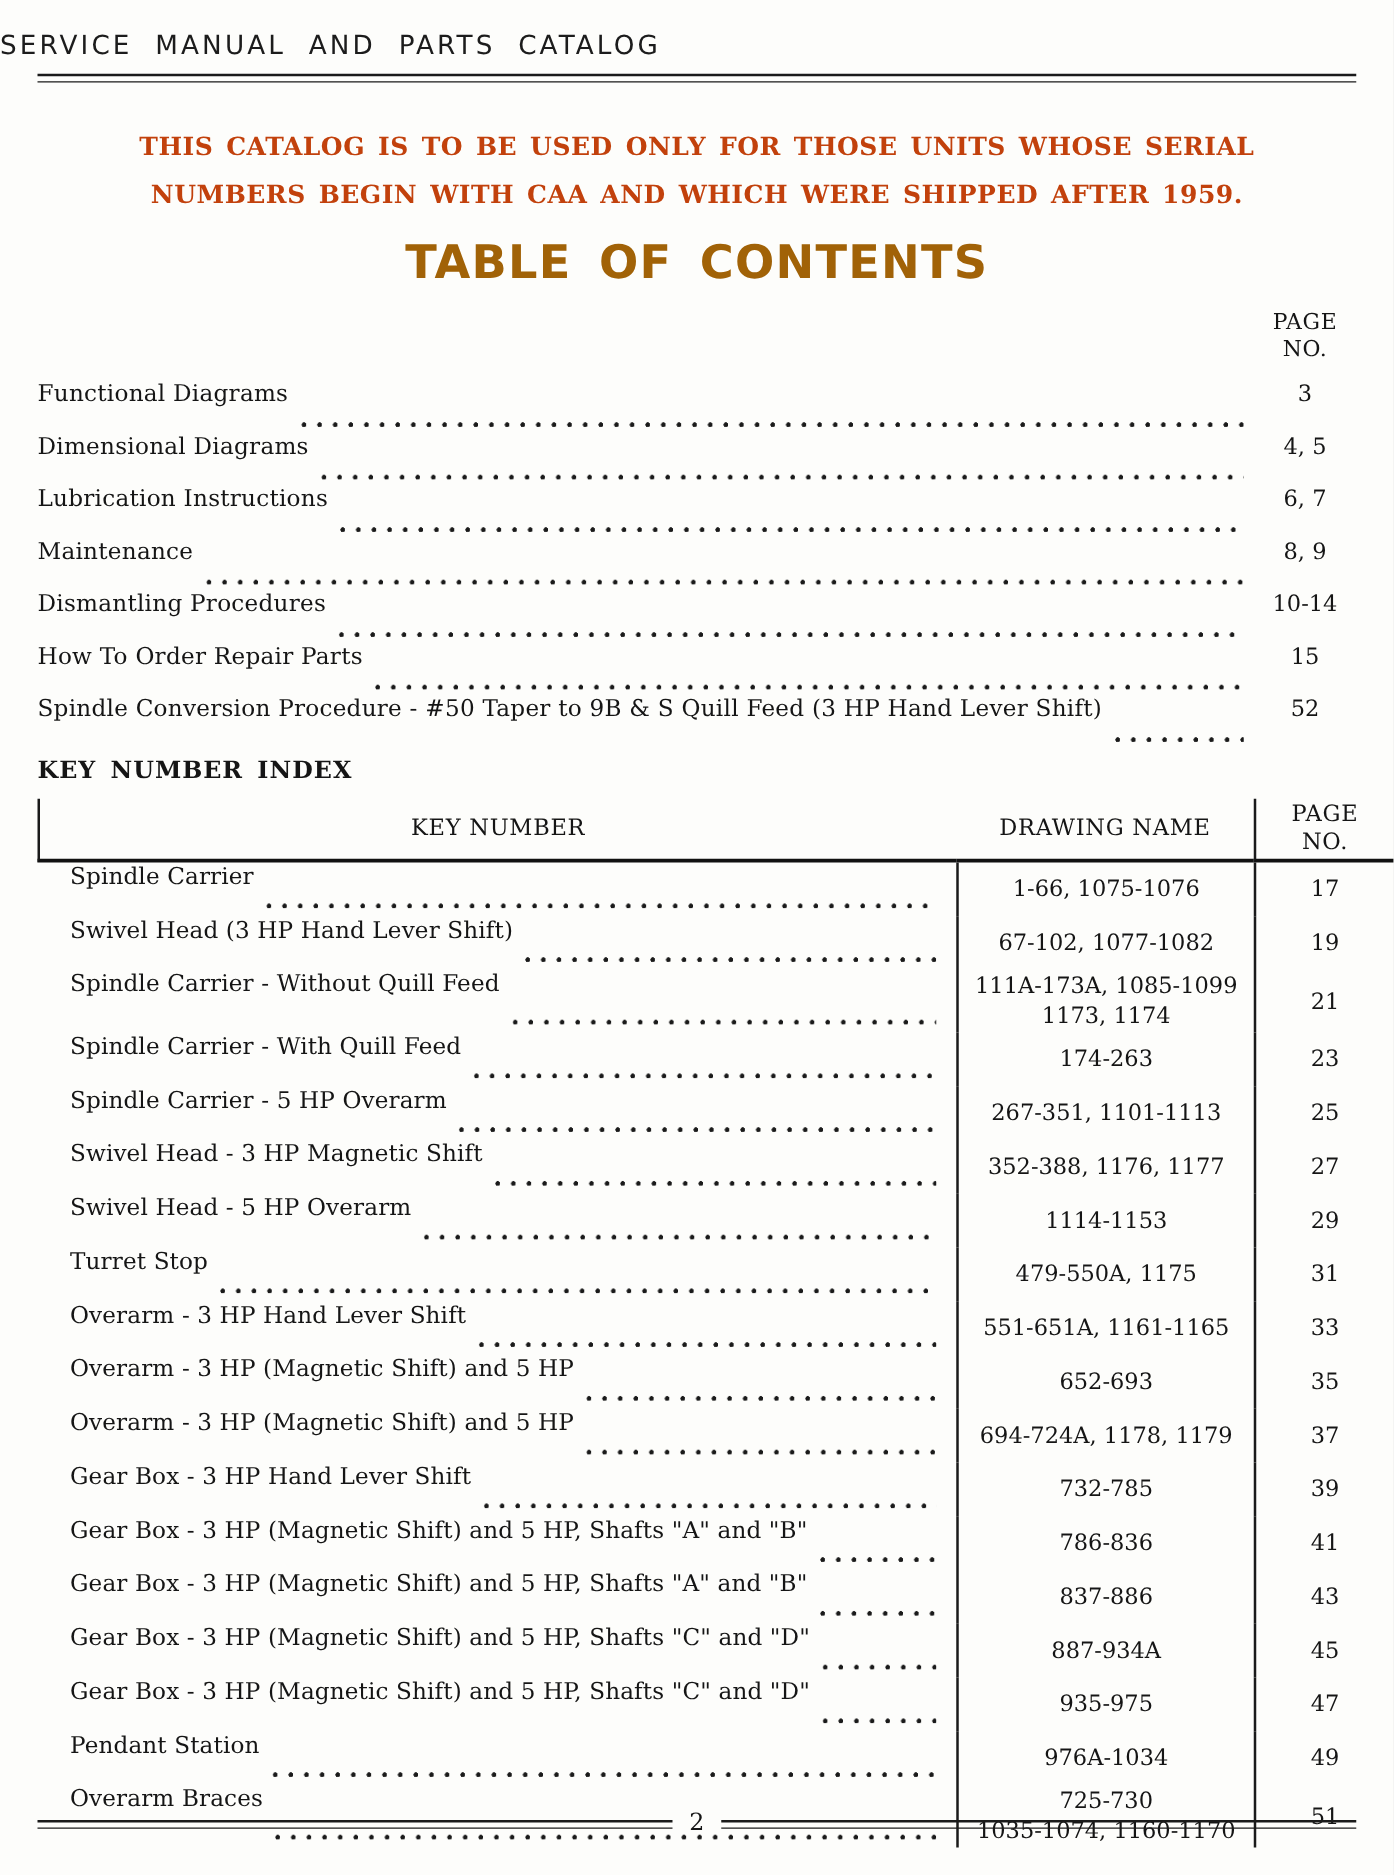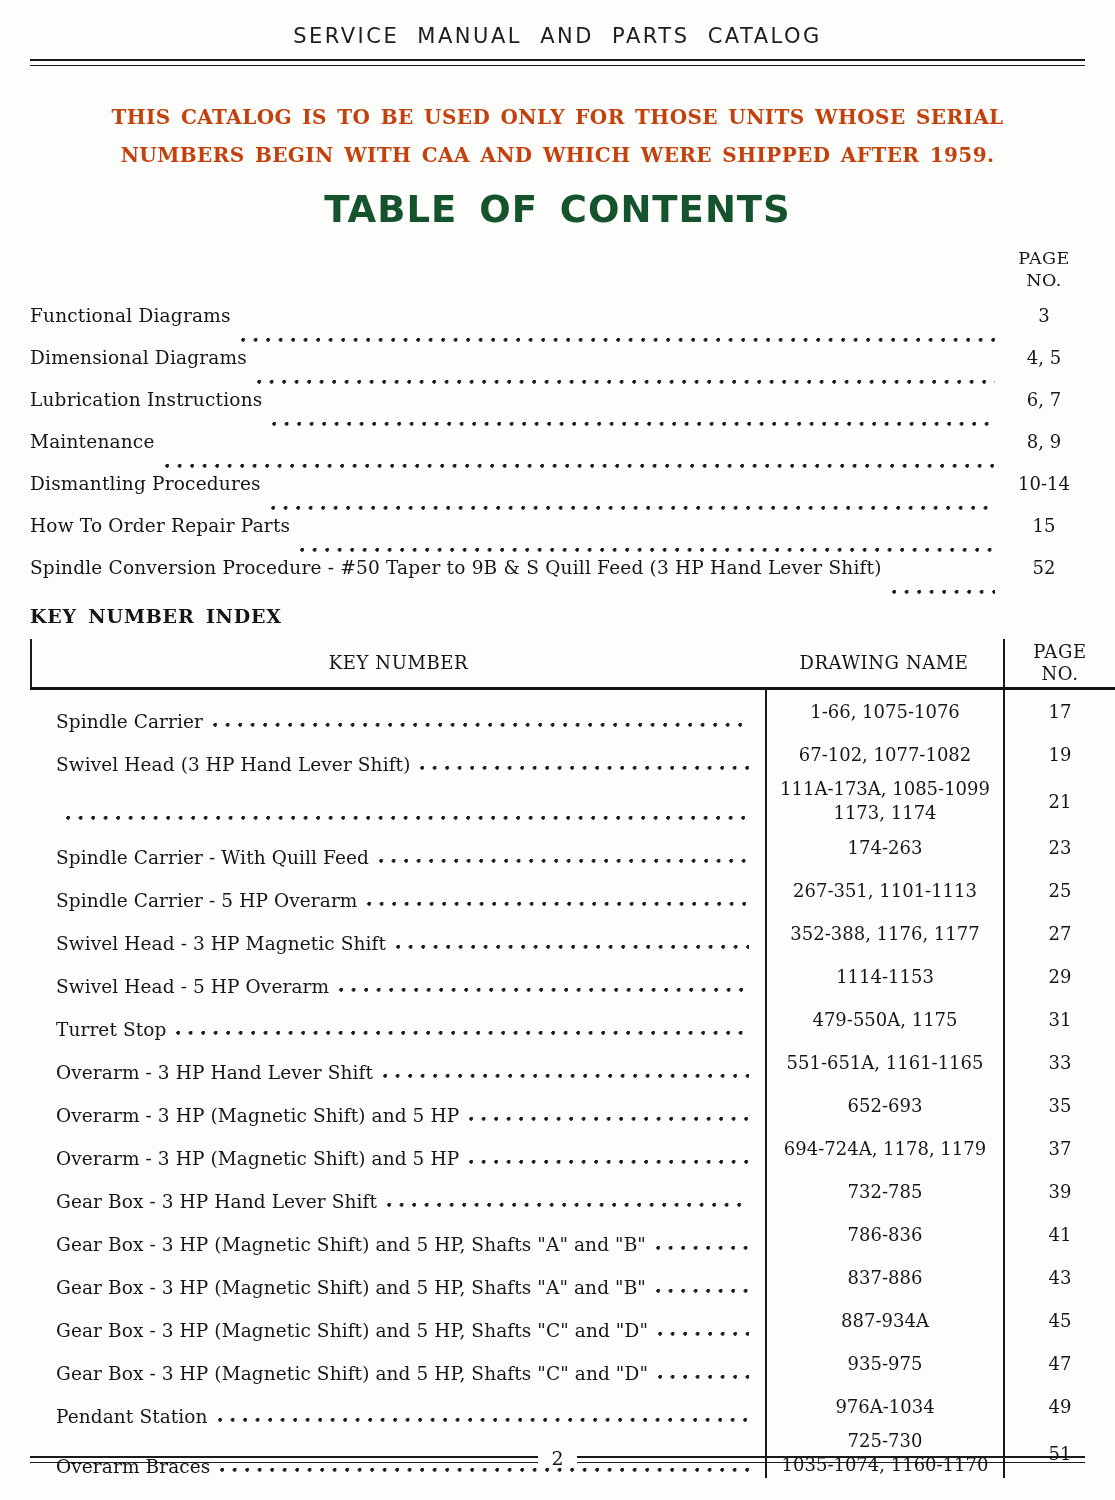--- a/index.html
+++ b/index.html
@@ -13,21 +13,21 @@
     height: 1500px;
     margin: 0 auto;
     background: #fdfdfb;
     color: #151515;
     font-family: "DejaVu Serif", "Liberation Serif", serif;
     overflow: hidden;
   }
   
   .masthead {
     padding-top: 24px;
-    text-align: center;
+    text-align: left;
     font-family: "DejaVu Sans", "Liberation Sans", sans-serif;
     font-size: 21px;
     font-weight: 500;
     letter-spacing: 2.5px;
     word-spacing: 9px;
     color: #1c1c1c;
   }
   .double-rule {
     margin: 11px 30px 0 30px;
     height: 4px;
@@ -47,21 +47,21 @@
   }
   
   .toc-title {
     margin-top: 14px;
     text-align: center;
     font-family: "DejaVu Sans", "Liberation Sans", sans-serif;
     font-size: 37px;
     font-weight: bold;
     letter-spacing: 1px;
     word-spacing: 8px;
-    color: #14532d;
+    color: #a16207;
   }
   .page-no-head {
     margin: 16px 30px 0 0;
     width: 1085px;
     text-align: right;
     font-size: 17.5px;
     line-height: 22px;
     letter-spacing: 0.5px;
   }
   .page-no-head .pnh-inner {
@@ -124,21 +124,21 @@
   .kn-h {
     border-bottom: 3px solid #111;
     min-height: 46px;
     text-align: center;
     font-size: 18px;
     letter-spacing: 0.6px;
     line-height: 22px;
   }
   .kn-name {
     flex-direction: row;
-    align-items: flex-end;
+    align-items: flex-start;
     padding-left: 26px;
   }
   .kn-name .nm {
     white-space: nowrap;
     font-size: 18.5px;
     letter-spacing: 0.1px;
   }
   .kn-name .leader { margin-right: 16px; }
   .kn-key {
     text-align: center;
@@ -262,20 +262,21 @@
       <span class="nm">Swivel Head (3 HP Hand Lever Shift)</span>
       <span class="leader"></span>
     </div>
     <div class="kn-cell kn-key kn-col2">
       <div>67-102, 1077-1082</div>
       <div></div>
     </div>
     <div class="kn-cell kn-page kn-col3">19</div>
 
     <div class="kn-cell kn-name">
+      <span class="nm">Spindle Carrier - Without Quill Feed</span>
       <span class="leader"></span>
     </div>
     <div class="kn-cell kn-key kn-col2">
       <div>111A-173A, 1085-1099</div>
       <div>1173, 1174</div>
     </div>
     <div class="kn-cell kn-page kn-col3">21</div>
 
     <div class="kn-cell kn-name">
       <span class="nm">Spindle Carrier - With Quill Feed</span>

